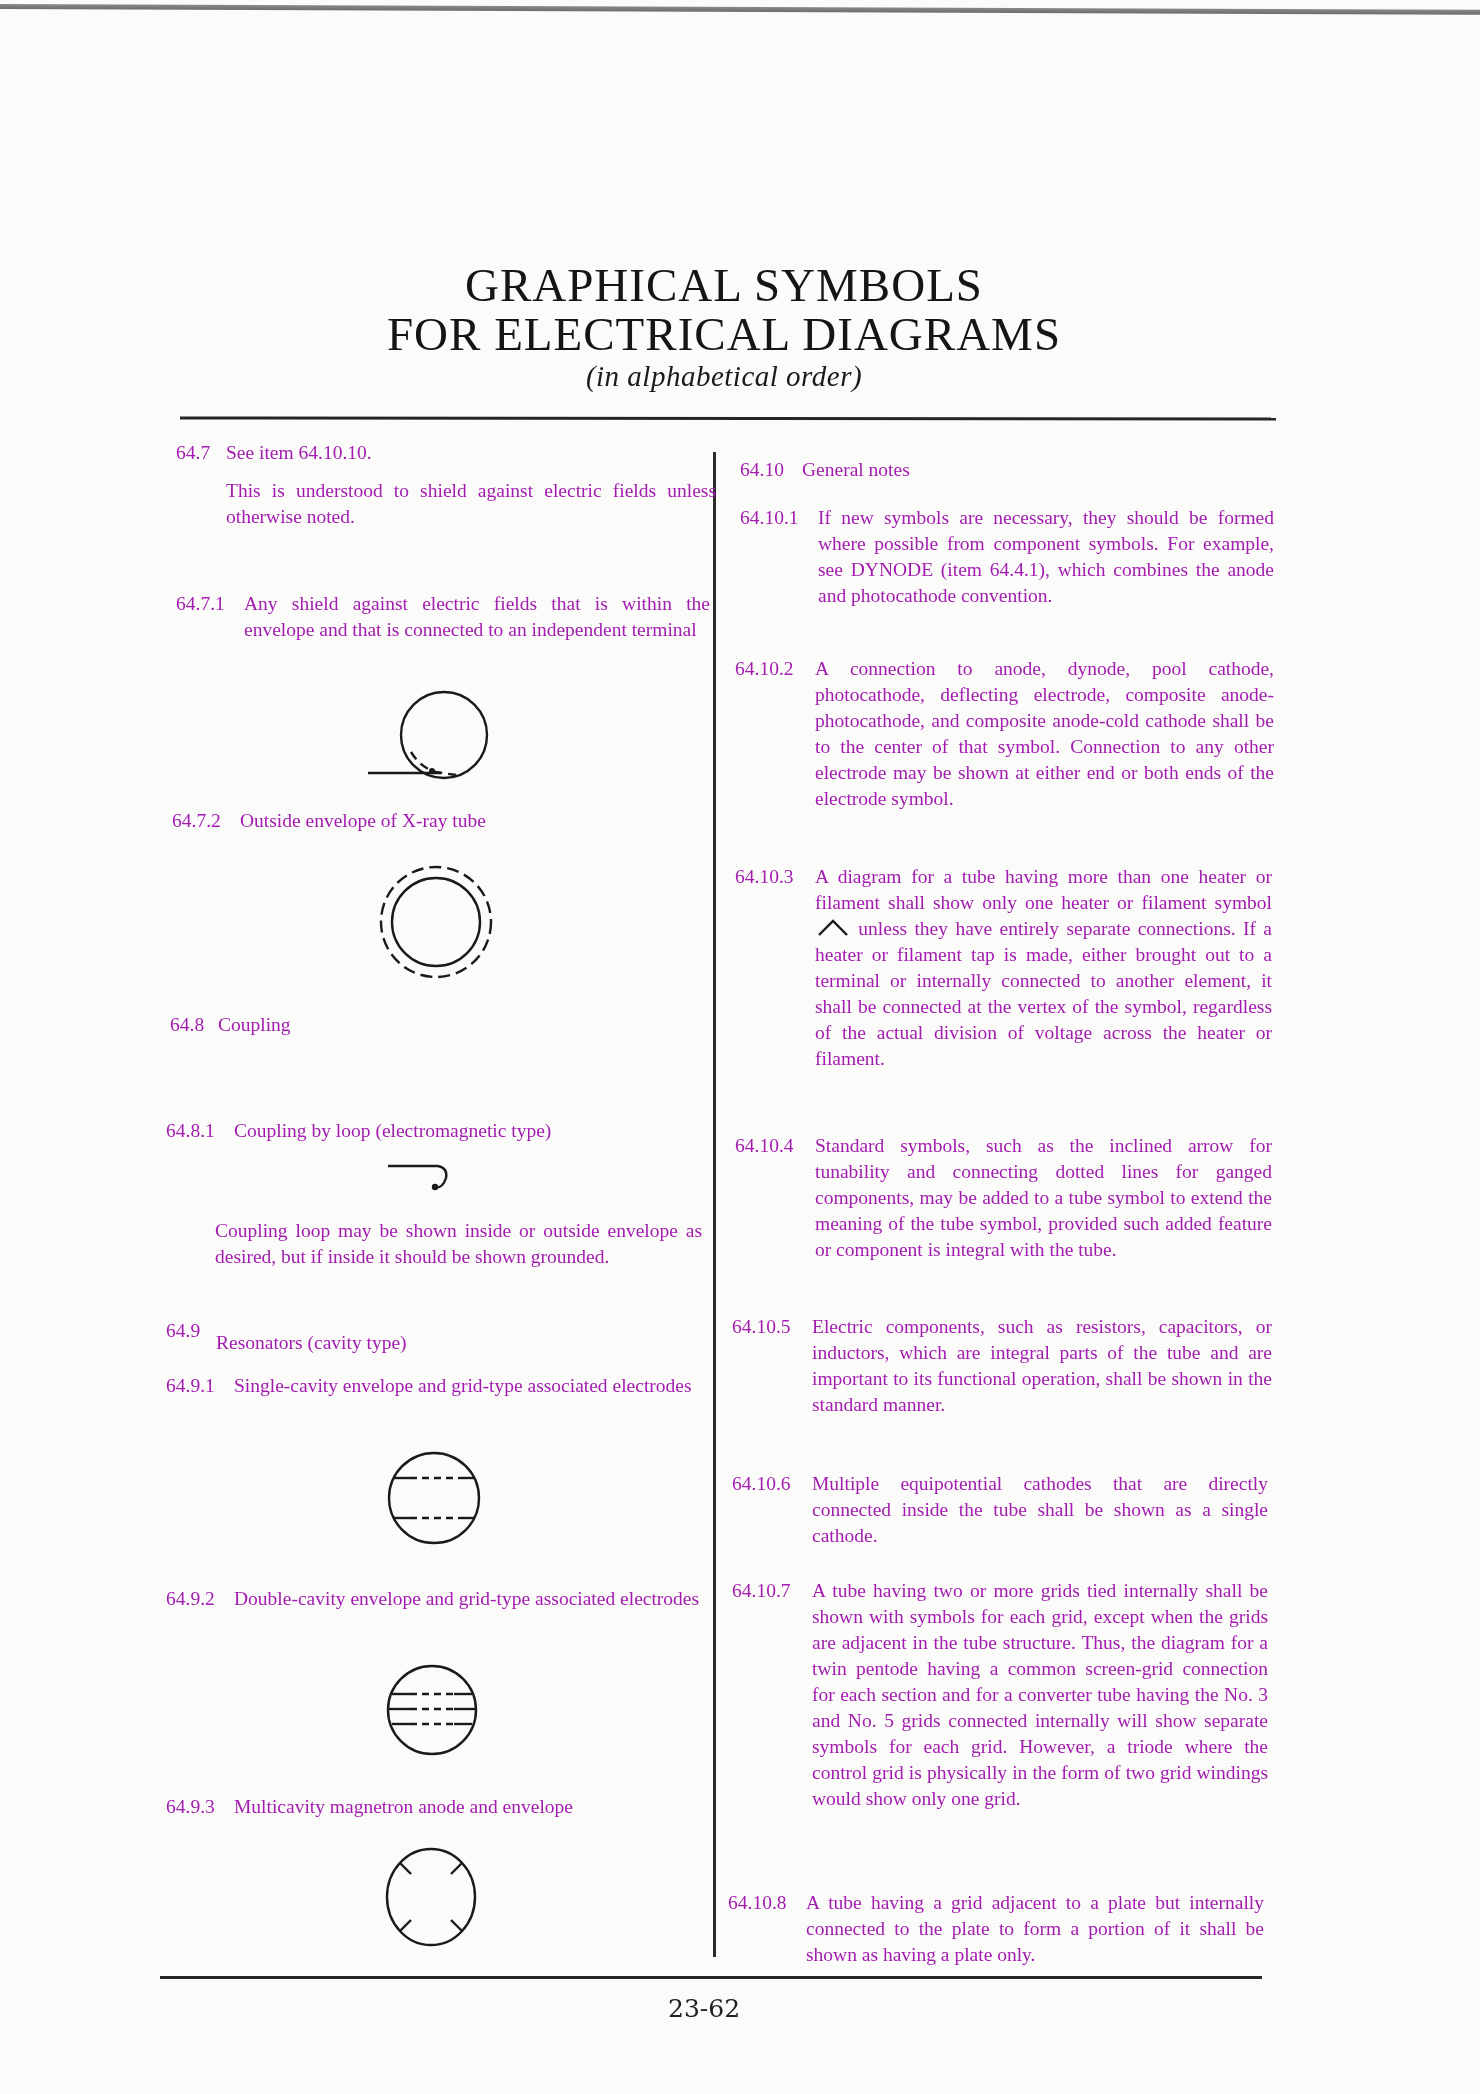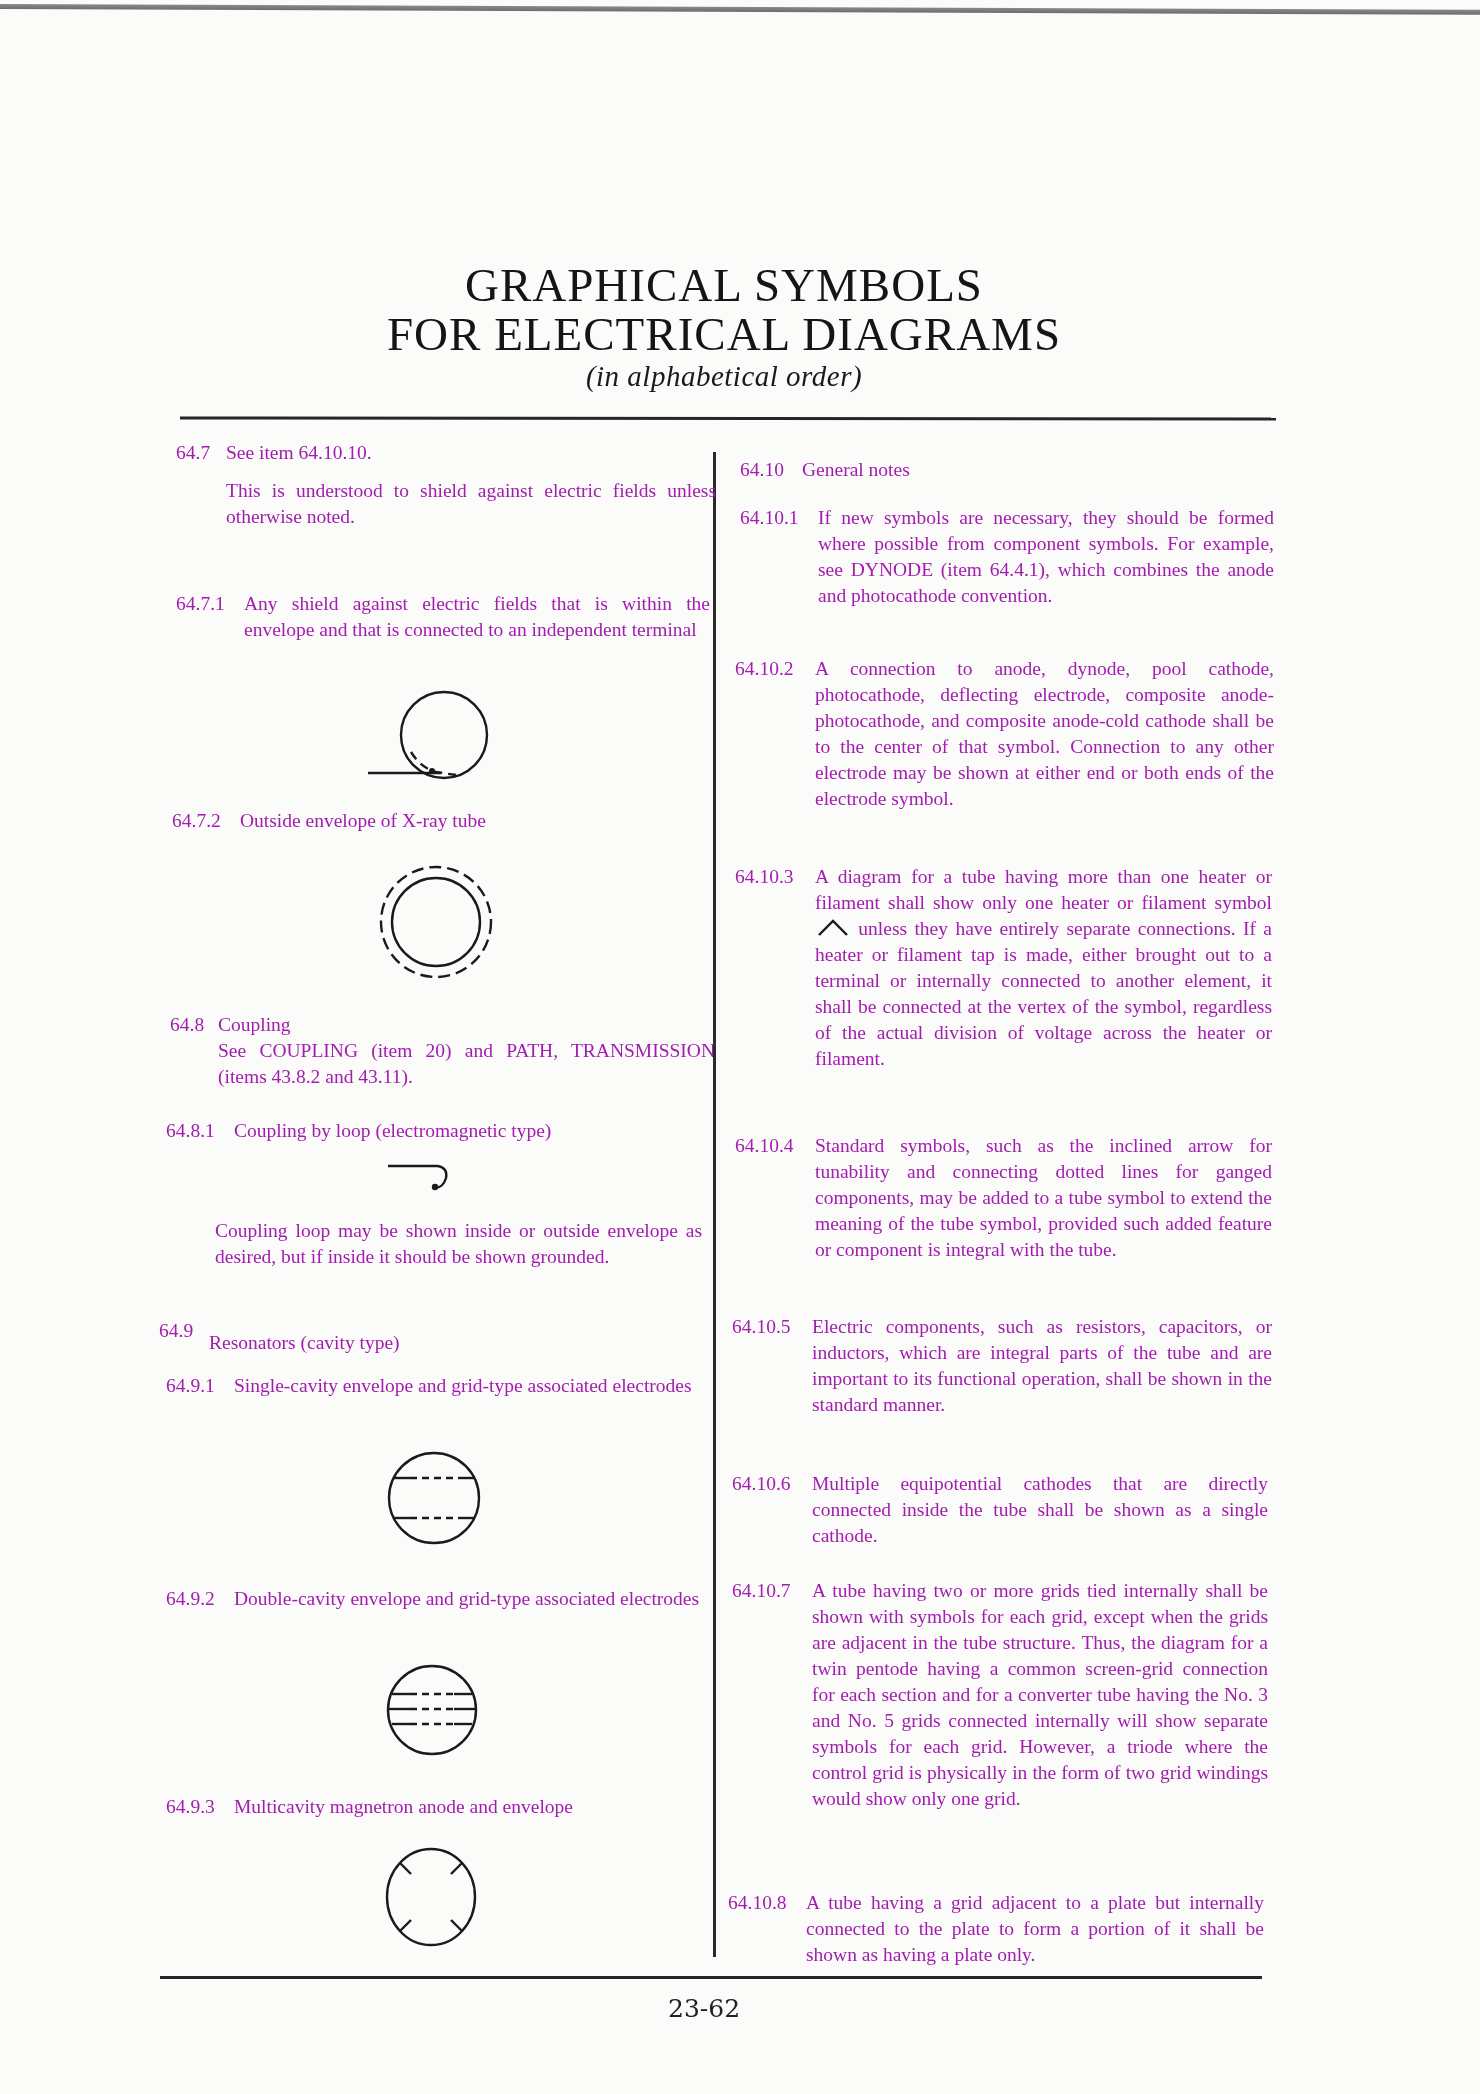--- a/index.html
+++ b/index.html
@@ -81,38 +81,37 @@
 </div>
 <svg class="sym" style="left:371px; top:860px;" width="130" height="125" viewBox="0 0 130 125">
   <circle cx="65" cy="62" r="44" fill="none" stroke="#1a1a1a" stroke-width="2.4"></circle>
   <circle cx="65" cy="62" r="55" fill="none" stroke="#1a1a1a" stroke-width="2.4" stroke-dasharray="12 6"></circle>
 </svg>
 
 <div class="entry" style="left:170px; top:1012px; width:545px;">
   <span class="num">64.8</span>
   <div style="padding-left:48px;">
     <div>Coupling</div>
-    <p class="body">See COUPLING (item 20) and PATH, TRANSMISSION (items 43.8.2 and 43.11).</p>
   </div>
 </div>
 
 <div class="entry" style="left:166px; top:1118px; width:545px;">
   <span class="num">64.8.1</span>
   <p class="body" style="padding-left:68px;">Coupling by loop (electromagnetic type)</p>
 </div>
 <svg class="sym" style="left:386px; top:1162px;" width="70" height="34" viewBox="0 0 70 34">
   <line x1="2" y1="4" x2="52" y2="4" stroke="#1a1a1a" stroke-width="2.4"></line>
   <path d="M52 4 Q62 6 60 16 Q57 26 49 26" fill="none" stroke="#1a1a1a" stroke-width="2.4"></path>
   <circle cx="49" cy="25" r="3.2" fill="#1a1a1a"></circle>
 </svg>
 <div class="entry" style="left:215px; top:1218px; width:487px;">
   <p class="body">Coupling loop may be shown inside or outside envelope as desired, but if inside it should be shown grounded.</p>
 </div>
 
-<div class="entry" style="left:159px; top:1318px; width:545px;">
+<div class="entry" style="left:166px; top:1318px; width:545px;">
   <span class="num">64.9</span>
   <p class="body" style="padding-left:50px;margin-top:12px;">Resonators (cavity type)</p>
 </div>
 
 <div class="entry" style="left:166px; top:1373px; width:536px;">
   <span class="num">64.9.1</span>
   <p class="body" style="padding-left:68px;">Single-cavity envelope and grid-type associated electrodes</p>
 </div>
 <svg class="sym" style="left:384px; top:1448px;" width="100" height="100" viewBox="0 0 100 100">
   <circle cx="50" cy="50" r="45" fill="none" stroke="#1a1a1a" stroke-width="2.4"></circle>

